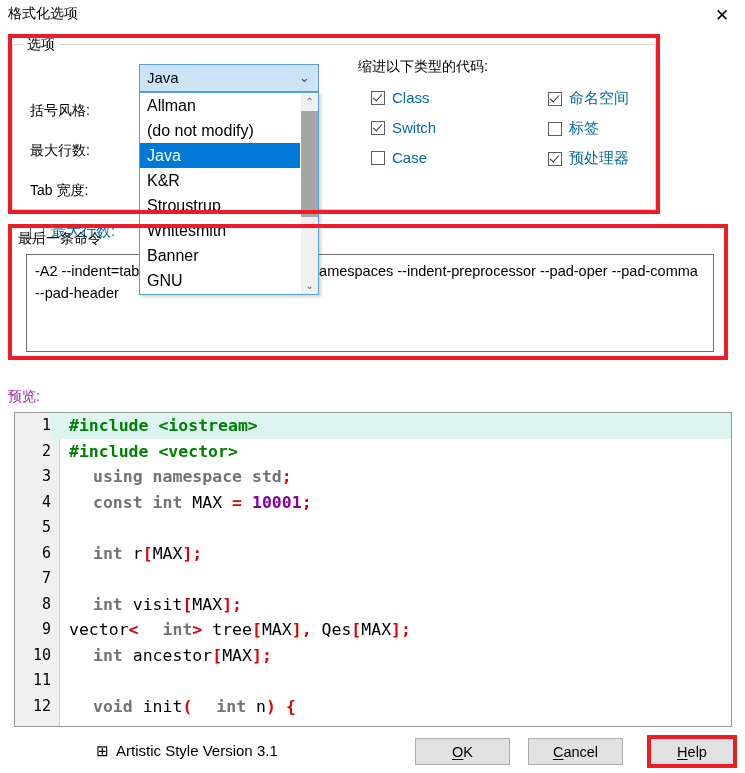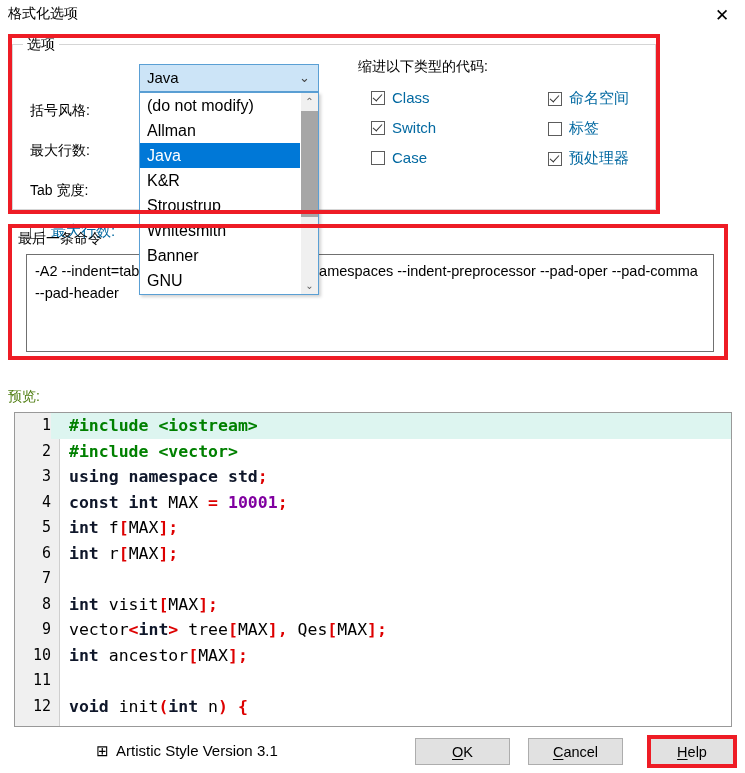--- a/index.html
+++ b/index.html
@@ -155,21 +155,21 @@
   }
   .cmd-text {
     position: absolute; left: 8px; top: 5px; width: 668px;
     font-size: 14.5px; color: #000; line-height: 22px;
     word-spacing: 0px;
   }
 
   
   .preview-label {
     position: absolute; left: 8px; top: 388px;
-    font-size: 14px; color: #4d7c0f;
+    font-size: 14px; color: #a21caf;
   }
   .code-area {
     position: absolute; left: 14px; top: 412px; width: 718px; height: 315px;
     border: 1px solid #999; background: #ffffff;
     box-sizing: border-box; overflow: hidden;
   }
   .gutter {
     position: absolute; left: 0; top: 0; width: 44px; height: 100%;
     background: #f0f0f0;
     border-right: 1px solid #cfcfcf;
@@ -191,21 +191,21 @@
     color: #000; font-size: 15px;
     font-family: "DejaVu Sans Mono", monospace;
   }
   .cline .ctext {
     position: absolute; left: 54px; top: 0;
   }
   .cline.hl { background: #ddf5f0; }
   .cline.hl .ln { background: #f0f0f0; }
 
   .t-pre  { color: #008000; font-weight: bold; }
-  .t-kw   { color: #0f172a; font-weight: bold; }
+  .t-kw   { color: #737373; font-weight: bold; margin-left: 24px; }
   .t-pln  { color: #000000; }
   .t-pun  { color: #dd0000; font-weight: bold; }
   .t-num  { color: #8000a0; font-weight: bold; }
   .t-cmt  { color: #2060c0; font-style: italic; }
   .t-op   { color: #dd0000; font-weight: bold; }
 
   
   .footer-icon {
     position: absolute; left: 96px; top: 742px;
     font-size: 15px; color: #000;
@@ -247,22 +247,22 @@
     <span class="cbox"></span>
     <span>最大行数:</span>
   </div>
 
   <div class="combo-head">
     <span class="val">Java</span>
     <span class="arrow">⌄</span>
   </div>
 
   <div class="combo-list" id="combo-list">
-    <div class="opt">(do not modify)</div>
-      <div class="opt">Allman</div>
+    <div class="opt">Allman</div>
+      <div class="opt">(do not modify)</div>
       <div class="opt sel">Java</div>
       <div class="opt">K&amp;R</div>
       <div class="opt">Stroustrup</div>
       <div class="opt">Whitesmith</div>
       <div class="opt">Banner</div>
       <div class="opt">GNU</div>
       <div class="combo-scroll">
       <div class="arrowbtn up">⌃</div>
       <div class="thumb"></div>
       <div class="arrowbtn down">⌄</div>
@@ -306,21 +306,21 @@
   </div>
 
   <div class="preview-label">预览:</div>
   <div class="code-area">
     <div class="gutter"></div>
     <div class="code-lines" id="code-lines">
         <div class="cline hl"><span class="ln">1</span><span class="ctext"><span class="t-pre">#include &lt;iostream&gt;</span></span></div>
         <div class="cline"><span class="ln">2</span><span class="ctext"><span class="t-pre">#include &lt;vector&gt;</span></span></div>
         <div class="cline"><span class="ln">3</span><span class="ctext"><span class="t-kw">using namespace std</span><span class="t-pun">;</span></span></div>
         <div class="cline"><span class="ln">4</span><span class="ctext"><span class="t-kw">const int</span><span class="t-pln"> MAX </span><span class="t-op">=</span><span class="t-pln"> </span><span class="t-num">10001</span><span class="t-pun">;</span></span></div>
-        <div class="cline"><span class="ln">5</span><span class="ctext"><span class="t-kw">int</span><span class="t-pln"> f</span><span class="t-pun">[</span><span class="t-pln">MAX</span><span class="t-pun">];</span></span></div>
+        <div class="cline"><span class="ln">5</span></div>
         <div class="cline"><span class="ln">6</span><span class="ctext"><span class="t-kw">int</span><span class="t-pln"> r</span><span class="t-pun">[</span><span class="t-pln">MAX</span><span class="t-pun">];</span></span></div>
         <div class="cline"><span class="ln">7</span></div>
         <div class="cline"><span class="ln">8</span><span class="ctext"><span class="t-kw">int</span><span class="t-pln"> visit</span><span class="t-pun">[</span><span class="t-pln">MAX</span><span class="t-pun">];</span></span></div>
         <div class="cline"><span class="ln">9</span><span class="ctext"><span class="t-pln">vector</span><span class="t-pun">&lt;</span><span class="t-kw">int</span><span class="t-pun">&gt;</span><span class="t-pln"> tree</span><span class="t-pun">[</span><span class="t-pln">MAX</span><span class="t-pun">],</span><span class="t-pln"> Qes</span><span class="t-pun">[</span><span class="t-pln">MAX</span><span class="t-pun">];</span></span></div>
         <div class="cline"><span class="ln">10</span><span class="ctext"><span class="t-kw">int</span><span class="t-pln"> ancestor</span><span class="t-pun">[</span><span class="t-pln">MAX</span><span class="t-pun">];</span></span></div>
         <div class="cline"><span class="ln">11</span><span class="ctext"></span></div>
         <div class="cline"><span class="ln">12</span><span class="ctext"><span class="t-kw">void</span><span class="t-pln"> init</span><span class="t-pun">(</span><span class="t-kw">int</span><span class="t-pln"> n</span><span class="t-pun">)</span><span class="t-pln"> </span><span class="t-pun">{</span></span></div>
       </div>
   </div>
 

